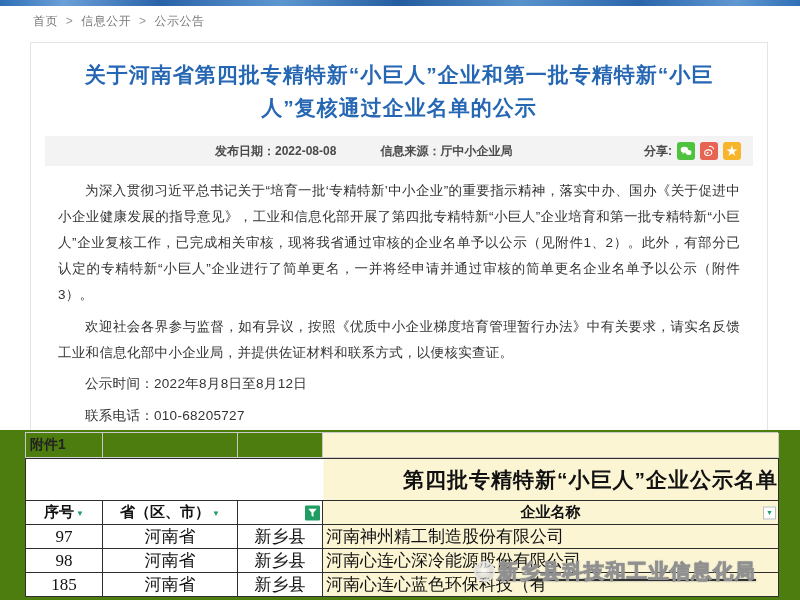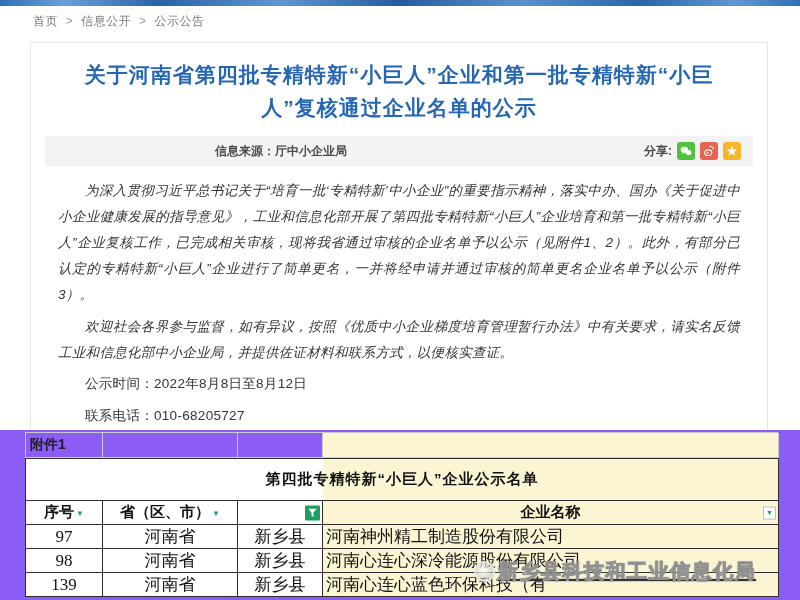--- a/index.html
+++ b/index.html
@@ -48,30 +48,30 @@
     width:18px; height:18px; border-radius:3px; margin-left:5px;
     display:inline-flex; align-items:center; justify-content:center;
     cursor:pointer;
   }
   .share-wechat { background:#4fc33f; }
   .share-weibo  { background:#e86452; }
   .share-star   { background:#f7b52c; color:#fff; font-size:12px; line-height:1; }
 
   .body-text { margin:12px 27px 0; font-size:13.5px; color:#333; letter-spacing:.3px; }
   .body-text p { line-height:1.92; text-align:justify; margin-bottom:6px; }
-  .indent { text-indent:2em;font-style:italic; }
+  .indent { text-indent:2em; }
   .info-line { text-indent:2em; margin-bottom:4px; }
   .attach-first { text-indent:2em; font-weight:bold; margin-bottom:2px; }
   .attach-cont  { margin-left:88px; font-weight:bold; margin-bottom:2px; }
   .sign-date { text-align:right; margin:10px 36px 0 0; font-size:13.5px; color:#333; }
 
   
   .sheet {
     position:absolute; top:430px; left:0; width:800px; height:170px;
-    background:#8b5cf6; z-index:2;
+    background:#4d7c0f; z-index:2;
     font-family: "Liberation Serif", serif;
   }
   .fujian-row {
     position:absolute; top:2px; left:25px; width:753px; height:26px;
     display:grid; grid-template-columns:77px 135px 85px 456px;
     border-top:1px solid #c9c9c9; border-left:1px solid #c9c9c9;
   }
   .fujian-row .cell {
     border-right:1px solid #c9c9c9; border-bottom:1px solid #cfcfcf;
     font-family:"Liberation Sans", sans-serif;
@@ -79,23 +79,23 @@
     display:flex; align-items:center; padding-left:4px;
   }
   .fujian-row .cell.yellow { background:#fbf5d4; }
 
   table.xls {
     position:absolute; top:28px; left:25px; width:753px;
     border-collapse:collapse; table-layout:fixed;
   }
   table.xls td, table.xls th { border:1px solid #2e2e2e; overflow:hidden; white-space:nowrap; }
   .t-title td {
-    height:42px; text-align:center;
+    height:42px; text-align:right;
     font-family:"Liberation Sans", sans-serif;
-    font-size:15px; font-weight:bold; color:#111; letter-spacing:1px;
+    font-size:21px; font-weight:bold; color:#111; letter-spacing:1px;
     background: linear-gradient(to right, #ffffff 297px, #fbf5d4 297px);
   }
   .t-head th {
     height:24px; font-size:15px; font-weight:bold; color:#111;
     text-align:center; position:relative; background:#fff;
   }
   .t-head th.th-company { background:#fbf5d4; }
   .arr { color:#1f9d63; font-size:8px; margin-left:2px; vertical-align:1px; }
   .arrow-box {
     position:absolute; right:2px; top:50%; transform:translateY(-50%);
@@ -141,20 +141,21 @@
   <span class="sep">&gt;</span>
   <span>信息公开</span>
   <span class="sep">&gt;</span>
   <span>公示公告</span>
 </div>
 
 <div class="panel">
   <h1 class="article-title">关于河南省第四批专精特新“小巨人”企业和第一批专精特新“小巨人”复核通过企业名单的公示</h1>
 
   <div class="meta-bar">
+    <span class="meta-item"><span>发布日期：</span><span>2022-08-08</span></span>
     <span class="meta-item"><span>信息来源：</span><span>厅中小企业局</span></span>
     <span class="share-group">
       <span>分享:</span>
       <span class="share-icon share-wechat">
         <svg width="14" height="14" viewBox="0 0 18 18" aria-hidden="true">
           <ellipse cx="7" cy="7.4" rx="4.8" ry="4" fill="#fff"></ellipse>
           <path d="M5.5 11l-1.3 2 2.6-1z" fill="#fff"></path>
           <ellipse cx="12.2" cy="10.9" rx="3.7" ry="3.1" fill="#fff"></ellipse>
           <path d="M13.8 13.5l1.6 1.4-.6-2z" fill="#fff"></path>
         </svg>
@@ -230,21 +231,21 @@
       <td>新乡县</td>
       <td class="company">河南神州精工制造股份有限公司</td>
     </tr>
     <tr class="t-row">
       <td>98</td>
       <td>河南省</td>
       <td>新乡县</td>
       <td class="company">河南心连心深冷能源股份有限公司</td>
     </tr>
     <tr class="t-row">
-      <td>139</td>
+      <td>185</td>
       <td>河南省</td>
       <td>新乡县</td>
       <td class="company">河南心连心蓝色环保科技（有</td>
     </tr>
   </tbody>
     </table>
 
   <div class="watermark">
     <span class="wm-logo"></span>
     <span class="wm-text">新乡县科技和工业信息化局</span>

